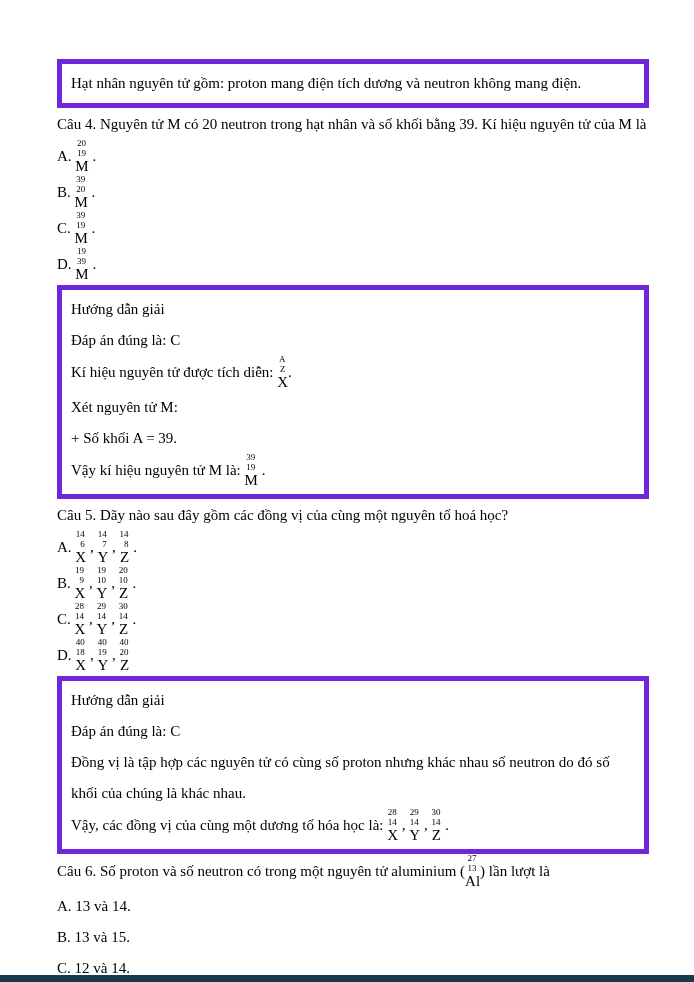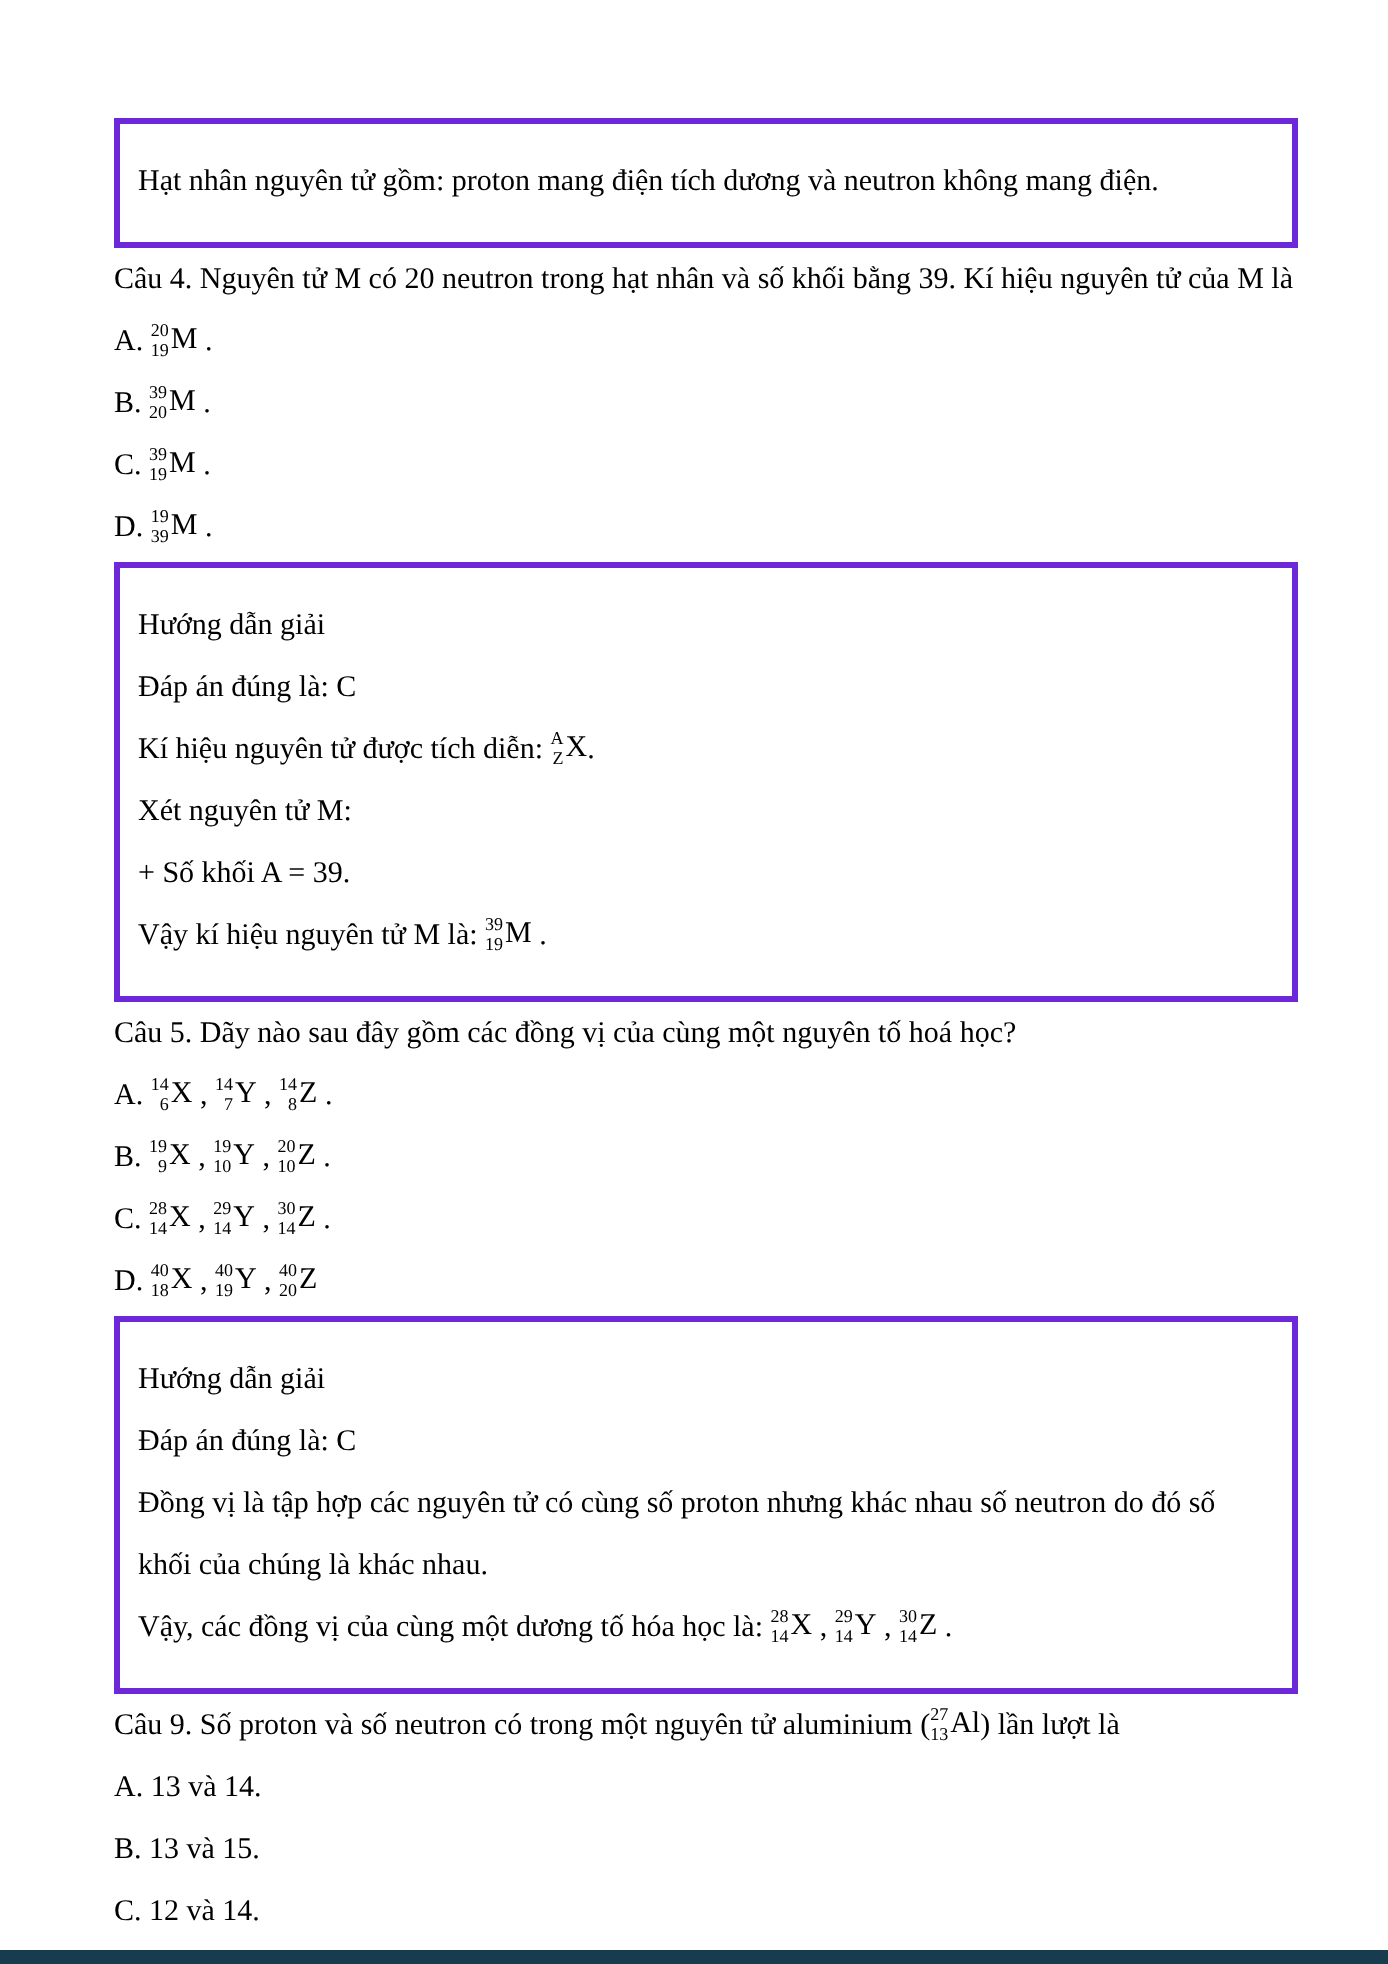--- a/index.html
+++ b/index.html
@@ -8,33 +8,34 @@
     background: #ffffff;
     color: #000;
     font-family: "Liberation Serif", "DejaVu Serif", serif;
     font-size: 15px;
     position: relative;
     overflow: hidden;
   }
   .page { position: absolute; top: 58px; left: 57px; width: 592px; }
   p { line-height: 31px; margin: 0; }
   .box {
-    border: 3px solid #6d28d9;
-    padding: 14px 9px;
+    border: 5px solid #6d28d9;
+    padding: 4px 9px;
     margin: 1px 0;
   }
   b { font-weight: normal; }
   
   .nuc {
     display: inline-flex;
     align-items: center;
     vertical-align: middle;
     position: relative;
     top: -2px;
     white-space: nowrap;
+    flex-direction: column;
   }
   .nuc .st {
     display: inline-flex;
     flex-direction: column;
     align-items: flex-end;
     font-size: 9px;
     line-height: 10px;
     margin-right: 1px;
   }
   .nuc .n-sym { font-size: 15px; line-height: 16px; }
@@ -221,21 +222,21 @@
           <span class="n-sym">Y</span>
         </span><span> , </span><span class="nuc">
           <span class="st">
             <span class="n-mass">30</span>
             <span class="n-z">14</span>
           </span>
           <span class="n-sym">Z</span>
         </span><span> .</span></p>
   </div>
 
-  <p><b>Câu 9.</b>
+  <p><b>Câu 6.</b>
     <span>Số proton và số neutron có trong một nguyên tử aluminium (</span><span class="nuc">
         <span class="st">
           <span class="n-mass">27</span>
           <span class="n-z">13</span>
         </span>
         <span class="n-sym">Al</span>
       </span><span>) lần lượt là</span></p>
 
   <p><b>A.</b>
     <span>13 và 14.</span></p>

